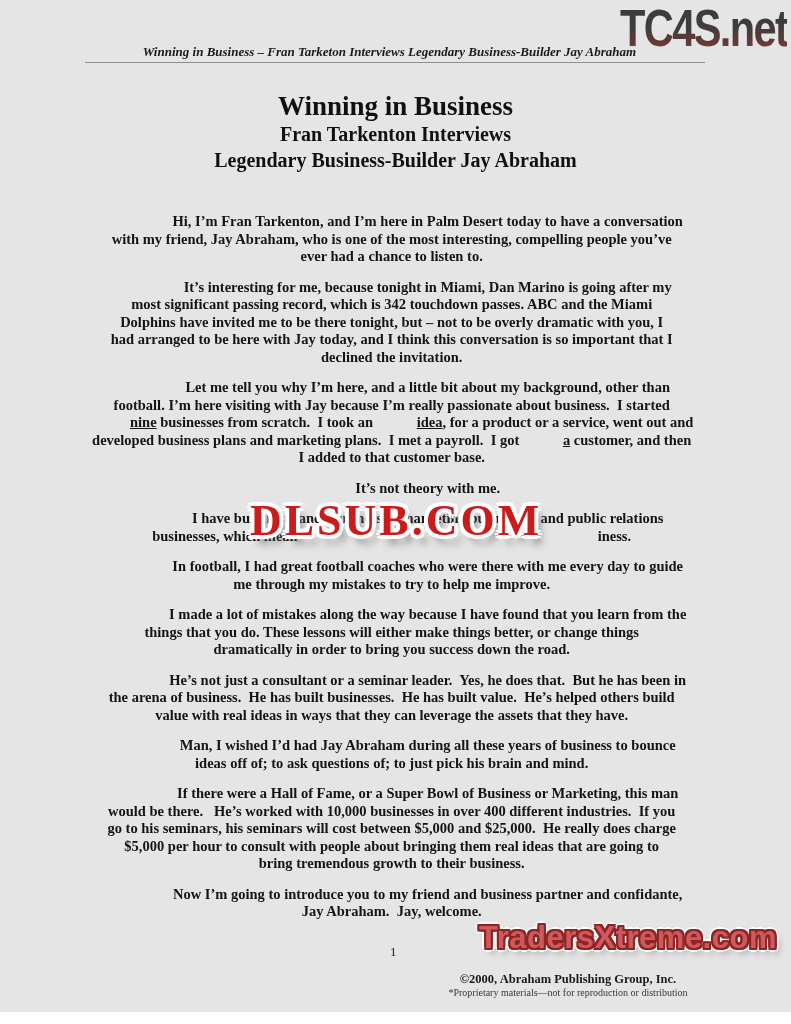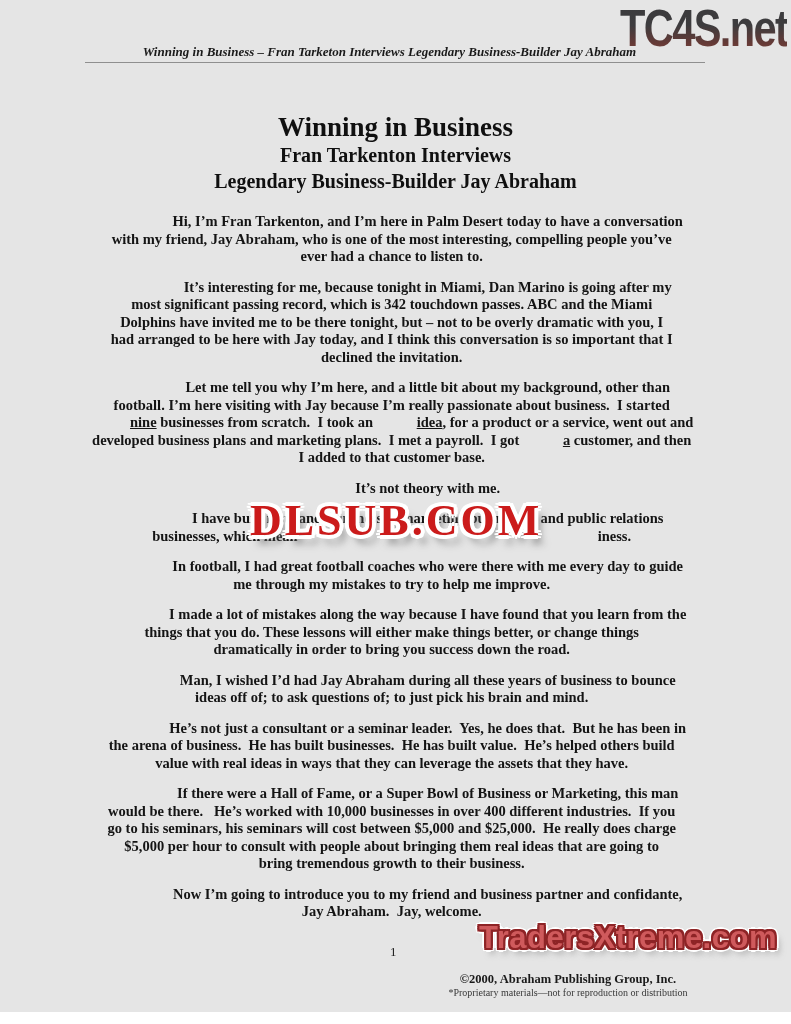--- a/index.html
+++ b/index.html
@@ -11,21 +11,21 @@
         letter-spacing:-2px;transform:scaleX(0.8);transform-origin:100% 50%;
         background:linear-gradient(180deg,#3b3b3d 0%,#3d3c3e 45%,#663a36 80%,#7d4a44 100%);
         -webkit-background-clip:text;background-clip:text;color:transparent;}
 
   
   .running-header{position:absolute;left:0;right:12px;top:44px;text-align:center;
         font:bold italic 13px/16px "Liberation Serif",serif;color:#1a1a1a;}
   .header-rule{position:absolute;left:85px;top:62px;width:620px;border-top:1px solid #8f8f8f;}
 
   
-  .title-block{position:absolute;left:0;right:0;top:90px;text-align:center;color:#101010;margin-top:21px;}
+  .title-block{position:absolute;left:0;right:0;top:90px;text-align:center;color:#101010;}
   .t1{font:bold 27px/32px "Liberation Serif",serif;}
   .t2{font:bold 20px/25.5px "Liberation Serif",serif;}
 
   
   .body-text{position:absolute;left:90px;top:213px;}
   p.para{margin:0 0 13px 0;font:bold 14.5px/17.5px "Liberation Serif",serif;color:#141414;
          white-space:pre;text-indent:72px;text-align:center;}
   .u{text-decoration:underline;margin-left:40px;}
   .gap{display:inline-block;width:300px;}
 
@@ -70,22 +70,22 @@
   </div>
 
   <div class="body-text">
     <p class="para"><span>Hi, I’m Fran Tarkenton, and I’m here in Palm Desert today to have a conversation</span><br><span>with my friend, Jay Abraham, who is one of the most interesting, compelling people you’ve</span><br><span>ever had a chance to listen to.</span></p>
     <p class="para"><span>It’s interesting for me, because tonight in Miami, Dan Marino is going after my</span><br><span>most significant passing record, which is 342 touchdown passes. ABC and the Miami</span><br><span>Dolphins have invited me to be there tonight, but – not to be overly dramatic with you, I</span><br><span>had arranged to be here with Jay today, and I think this conversation is so important that I</span><br><span>declined the invitation.</span></p>
     <p class="para"><span>Let me tell you why I’m here, and a little bit about my background, other than</span><br><span>football. I’m here visiting with Jay because I’m really passionate about business.  I started</span><br><span class="u">nine</span><span> businesses from scratch.  I took an </span><span class="u">idea</span><span>, for a product or a service, went out and</span><br><span>developed business plans and marketing plans.  I met a payroll.  I got </span><span class="u">a</span><span> customer, and then</span><br><span>I added to that customer base.</span></p>
     <p class="para"><span>It’s not theory with me.</span></p>
     <p class="para"><span>I have built insurance businesses, marketing businesses, and public relations</span><br><span>businesses, which mean</span><span class="gap"></span><span>iness.</span></p>
     <p class="para"><span>In football, I had great football coaches who were there with me every day to guide</span><br><span>me through my mistakes to try to help me improve.</span></p>
     <p class="para"><span>I made a lot of mistakes along the way because I have found that you learn from the</span><br><span>things that you do. These lessons will either make things better, or change things</span><br><span>dramatically in order to bring you success down the road.</span></p>
+    <p class="para"><span>He’s not just a consultant or a seminar leader.  Yes, he does that.  But he has been in</span><br><span>the arena of business.  He has built businesses.  He has built value.  He’s helped others build</span><br><span>value with real ideas in ways that they can leverage the assets that they have.</span></p>
     <p class="para"><span>Man, I wished I’d had Jay Abraham during all these years of business to bounce</span><br><span>ideas off of; to ask questions of; to just pick his brain and mind.</span></p>
-    <p class="para"><span>He’s not just a consultant or a seminar leader.  Yes, he does that.  But he has been in</span><br><span>the arena of business.  He has built businesses.  He has built value.  He’s helped others build</span><br><span>value with real ideas in ways that they can leverage the assets that they have.</span></p>
     <p class="para"><span>If there were a Hall of Fame, or a Super Bowl of Business or Marketing, this man</span><br><span>would be there.   He’s worked with 10,000 businesses in over 400 different industries.  If you</span><br><span>go to his seminars, his seminars will cost between $5,000 and $25,000.  He really does charge</span><br><span>$5,000 per hour to consult with people about bringing them real ideas that are going to</span><br><span>bring tremendous growth to their business.</span></p>
     <p class="para"><span>Now I’m going to introduce you to my friend and business partner and confidante,</span><br><span>Jay Abraham.  Jay, welcome.</span></p>
   </div>
 
   <div class="dlsub">DLSUB.COM</div>
 
   <div class="page-num">1</div>
   <div class="footer-copy">
     <div class="c1">©2000, Abraham Publishing Group, Inc.</div>
     <div class="c2">*Proprietary materials—not for reproduction or distribution</div>

